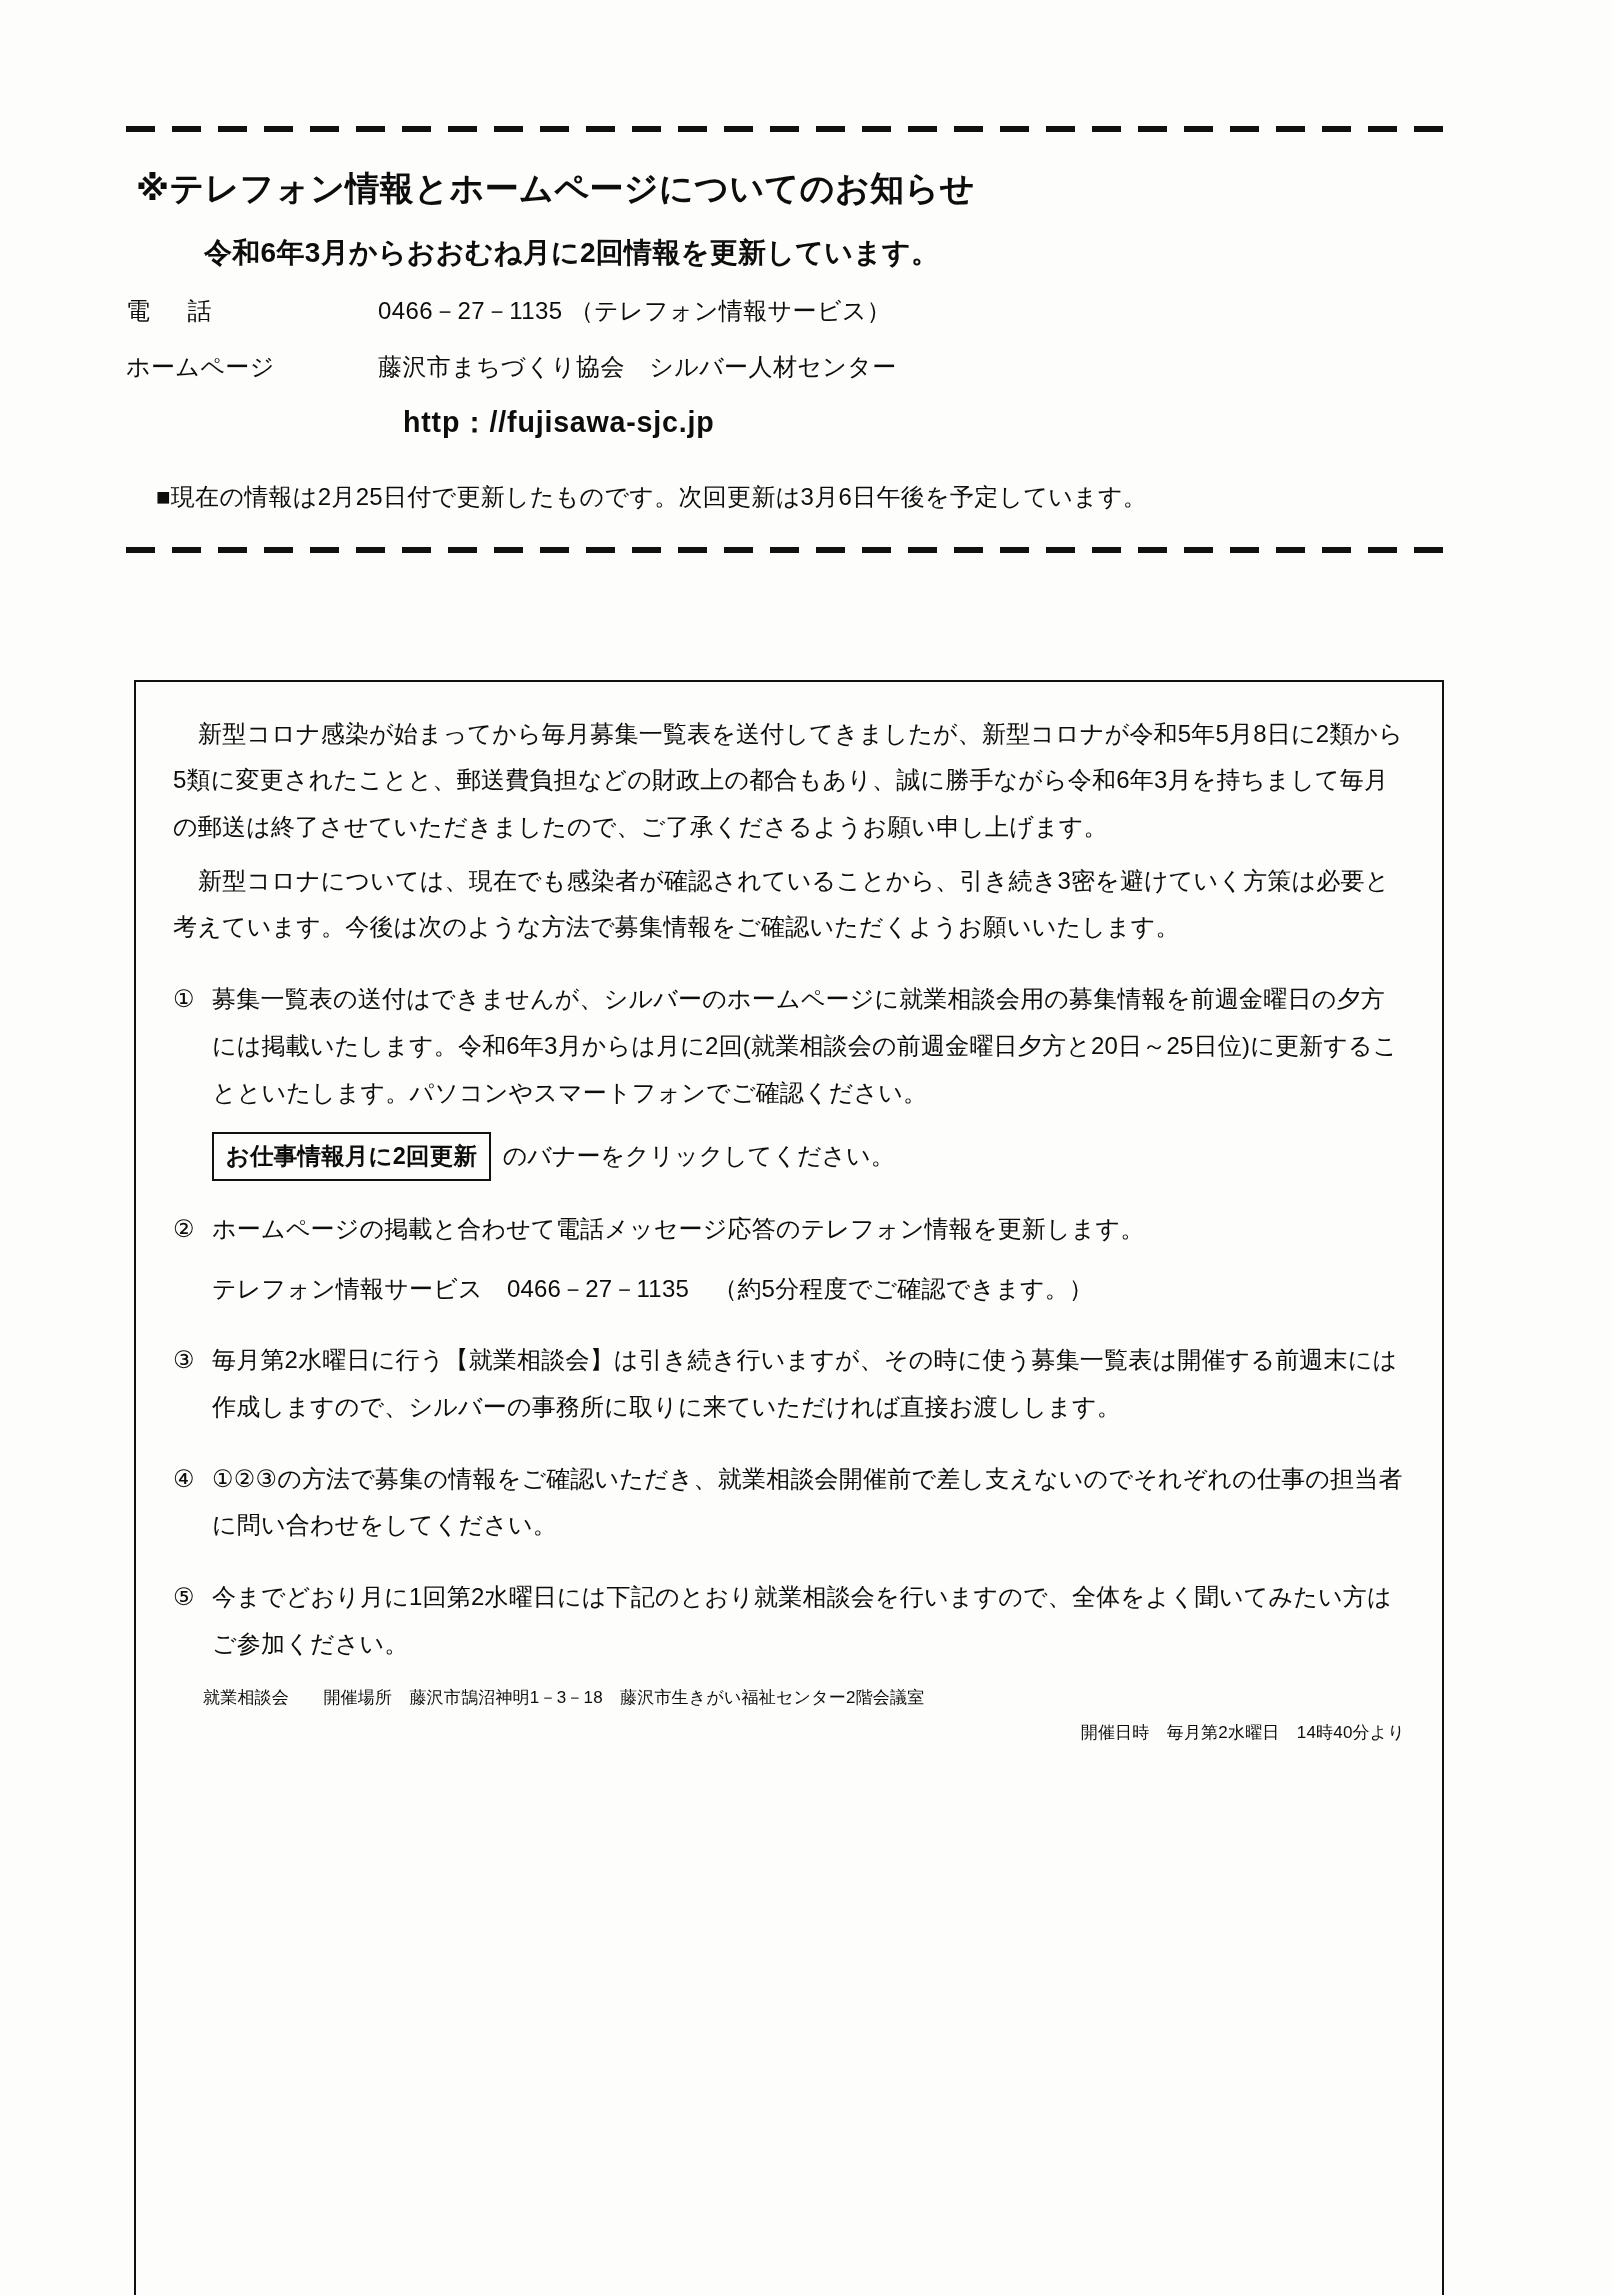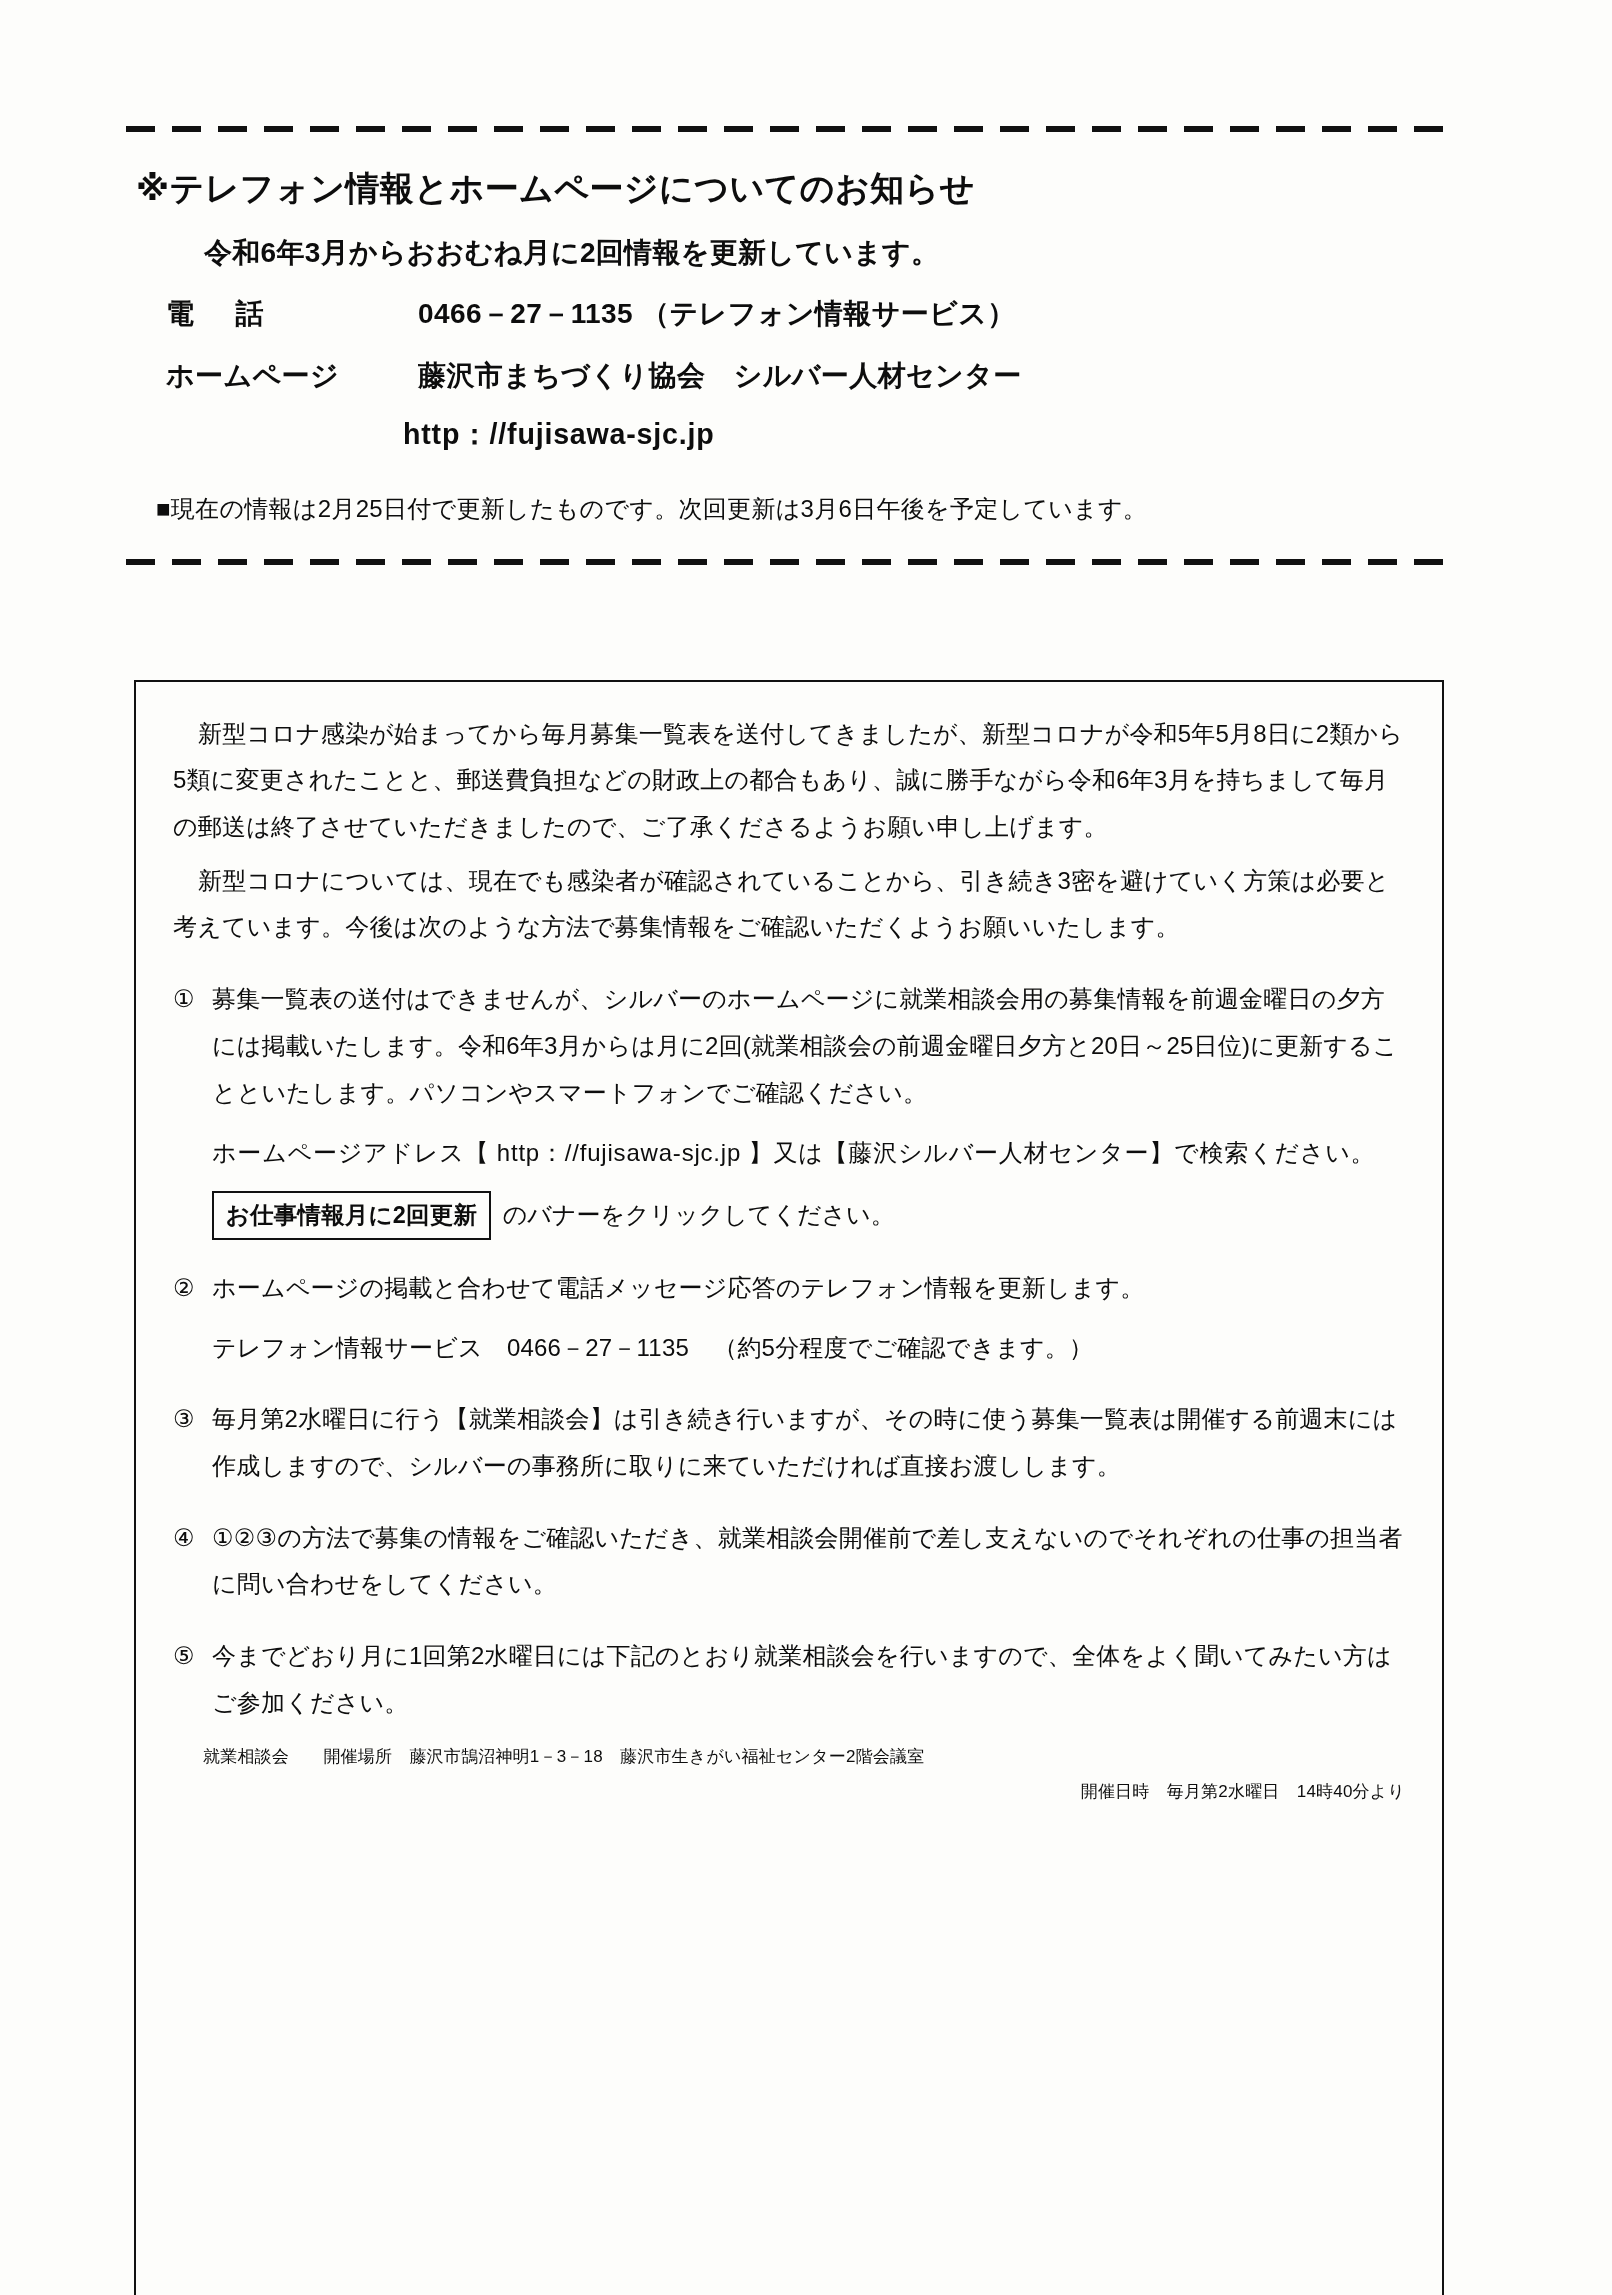--- a/index.html
+++ b/index.html
@@ -53,23 +53,22 @@
     font-size: 28px;
     font-weight: 700;
     letter-spacing: 0.3px;
     margin-top: 22px;
     margin-left: 78px;
   }
   .kv-row {
     display: flex;
     align-items: baseline;
     margin-top: 23.5px;
-    margin-left: 40px;
-    font-size: 28px;
-    font-weight: 700;
+    font-size: 24px;
+    font-weight: 400;
   }
   .kv-label {
     width: 252px;
     letter-spacing: 5px;
   }
   .kv-label.wide {
     letter-spacing: 0.4px;
   }
   .kv-value {
     letter-spacing: 0.4px;
@@ -194,21 +193,20 @@
 
   <div class="main-box">
 
     <p class="para">新型コロナ感染が始まってから毎月募集一覧表を送付してきましたが、新型コロナが令和5年5月8日に2類から5類に変更されたことと、郵送費負担などの財政上の都合もあり、誠に勝手ながら令和6年3月を持ちまして毎月の郵送は終了させていただきましたので、ご了承くださるようお願い申し上げます。</p>
     <p class="para">新型コロナについては、現在でも感染者が確認されていることから、引き続き3密を避けていく方策は必要と考えています。今後は次のような方法で募集情報をご確認いただくようお願いいたします。</p>
 
     <div class="num-item">
       <div class="num-marker">①</div>
       <div class="num-body">募集一覧表の送付はできませんが、シルバーのホームページに就業相談会用の募集情報を前週金曜日の夕方には掲載いたします。令和6年3月からは月に2回(就業相談会の前週金曜日夕方と20日～25日位)に更新することといたします。パソコンやスマートフォンでご確認ください。</div>
     </div>
-    <div class="sub-line indent url-inline">ホームページアドレス【 http：//fujisawa-sjc.jp 】又は【藤沢シルバー人材センター】で検索ください。</div>
     <div class="banner-row">
       <div class="banner-box">お仕事情報月に2回更新</div>
       <div>のバナーをクリックしてください。</div>
     </div>
 
     <div class="num-item">
       <div class="num-marker">②</div>
       <div class="num-body">ホームページの掲載と合わせて電話メッセージ応答のテレフォン情報を更新します。</div>
     </div>
     <div class="sub-line indent">テレフォン情報サービス　0466－27－1135　（約5分程度でご確認できます。）</div>

